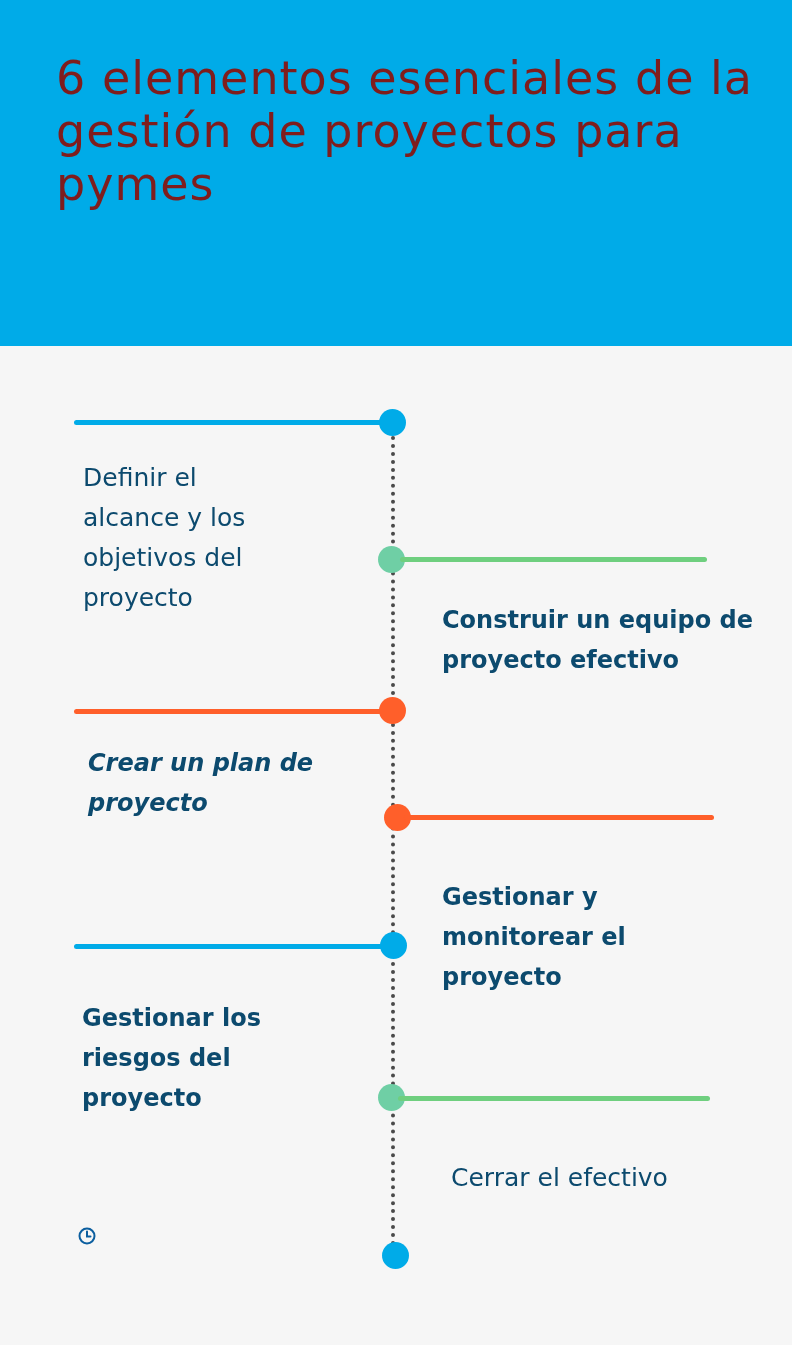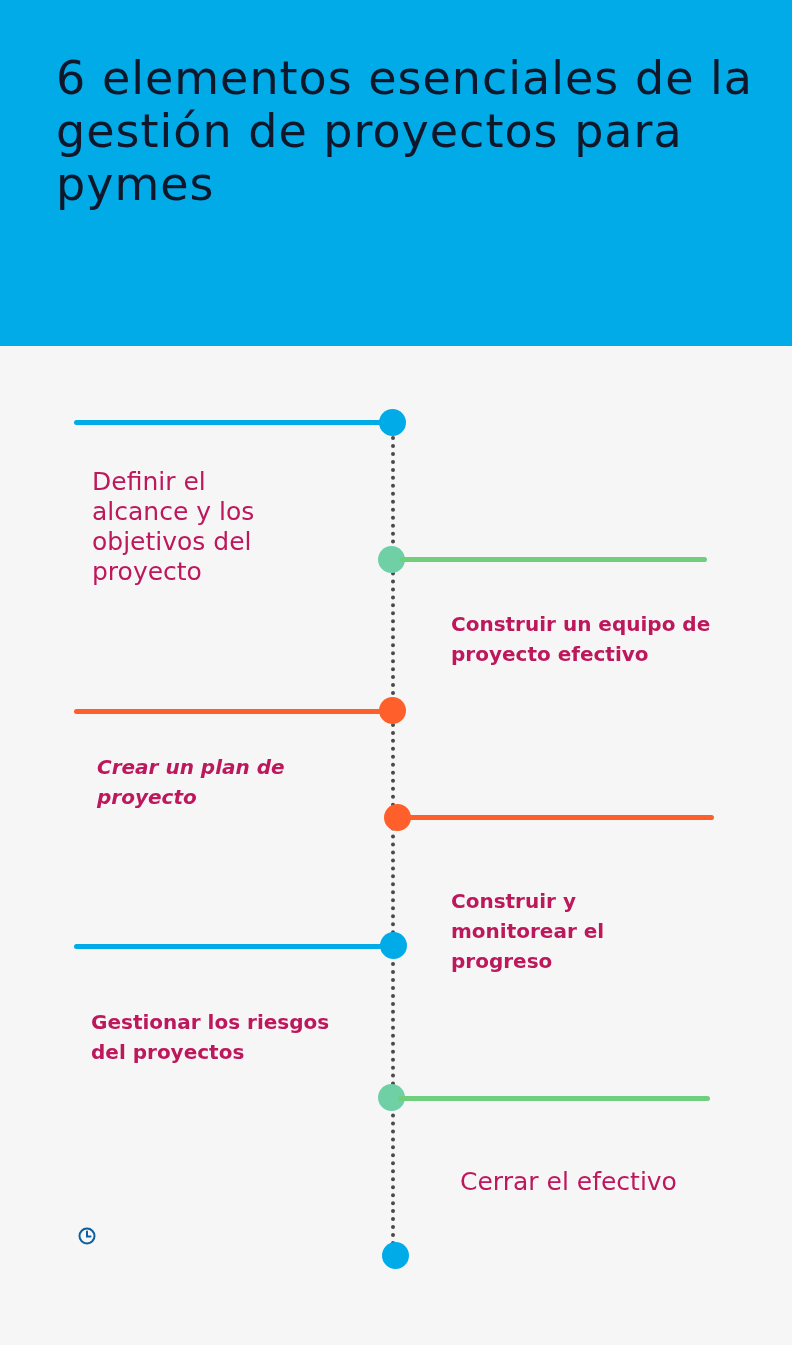--- a/index.html
+++ b/index.html
@@ -1,23 +1,23 @@
 <!DOCTYPE html>
 <html><head>
 <meta charset="utf-8">
 <style>
   html, body { margin: 0; padding: 0; }
   body { width: 792px; height: 1345px; background: #f6f6f6; position: relative; overflow: hidden; font-family: "Liberation Sans", sans-serif; }
   .header { position: absolute; left: 0; top: 0; width: 792px; height: 346px; background: #00abe8; }
-  .title { position: absolute; left: 56px; top: 52px; width: 700px; color: #0f172a; font-family: "DejaVu Sans", sans-serif; font-size: 46px; line-height: 53px; letter-spacing: 1px; margin: 0; font-weight: normal; }
+  .title { position: absolute; left: 56px; top: 52px; width: 700px; color: #7f1d1d; font-family: "DejaVu Sans", sans-serif; font-size: 46px; line-height: 53px; letter-spacing: 1px; margin: 0; font-weight: normal; }
   .spine { position: absolute; left: 391px; width: 0; border-left: 4px dotted #4a4a4a; }
   .hline { position: absolute; height: 5px; border-radius: 3px; }
   .dot { position: absolute; width: 27px; height: 27px; border-radius: 50%; }
-  .label { position: absolute; color: #be185d; font-size: 25px; line-height: 30px; margin: 17px; font-family: "DejaVu Sans", sans-serif; }
-  .label.bold { font-weight: bold; font-size: 20px; }
+  .label { position: absolute; color: #0c4a6e; font-size: 25px; line-height: 40px; margin: 8px; font-family: "DejaVu Sans", sans-serif; }
+  .label.bold { font-weight: bold; font-size: 24px; }
   .logo { position: absolute; left: 73px; top: 1234px; display: flex; align-items: center; }
   .logo-text { color: #0b5e9f; font-family: "DejaVu Sans", sans-serif; font-weight: bold; font-size: 32px; letter-spacing: -0.5px; }
   .logo-icon { margin-left: 4px; margin-top: -8px; }
 </style>
 </head>
 <body>
 
 <div class="header">
   <h1 class="title">6 elementos esenciales de la gestión de proyectos para pymes</h1>
 </div>
@@ -31,25 +31,25 @@
 <div class="dot" style="left:378px;top:546px;background:#6fcfa5;"></div>
 <div class="hline" style="left:400px;top:557px;width:307px;background:#6fcf7f;"></div>
 <p class="label bold" style="left:434px;top:592px;width:330px;">Construir un equipo de proyecto efectivo</p>
 
 <div class="hline" style="left:74px;top:709px;width:310px;background:#ff5f2a;"></div>
 <div class="dot" style="left:379px;top:697px;background:#ff5f2a;"></div>
 <p class="label bold" style="left:80px;top:735px;width:230px;font-style:italic;">Crear un plan de proyecto</p>
 
 <div class="dot" style="left:384px;top:804px;background:#ff5f2a;"></div>
 <div class="hline" style="left:404px;top:815px;width:310px;background:#ff5f2a;"></div>
-<p class="label bold" style="left:434px;top:869px;width:250px;">Construir y monitorear el progreso</p>
+<p class="label bold" style="left:434px;top:869px;width:250px;">Gestionar y monitorear el proyecto</p>
 
 <div class="hline" style="left:74px;top:944px;width:310px;background:#00abe8;"></div>
 <div class="dot" style="left:380px;top:932px;background:#00abe8;"></div>
-<p class="label bold" style="left:74px;top:990px;width:240px;">Gestionar los riesgos del proyectos</p>
+<p class="label bold" style="left:74px;top:990px;width:240px;">Gestionar los riesgos del proyecto</p>
 
 <div class="dot" style="left:378px;top:1084px;background:#6fcfa5;"></div>
 <div class="hline" style="left:398px;top:1096px;width:312px;background:#6fcf7f;"></div>
 <p class="label" style="left:443px;top:1150px;width:300px;">Cerrar el efectivo</p>
 
 <div class="dot" style="left:382px;top:1242px;background:#00abe8;"></div>
 
 <div class="logo">
   <span class="logo-icon">
     <svg width="20" height="20" viewBox="0 0 20 20">

